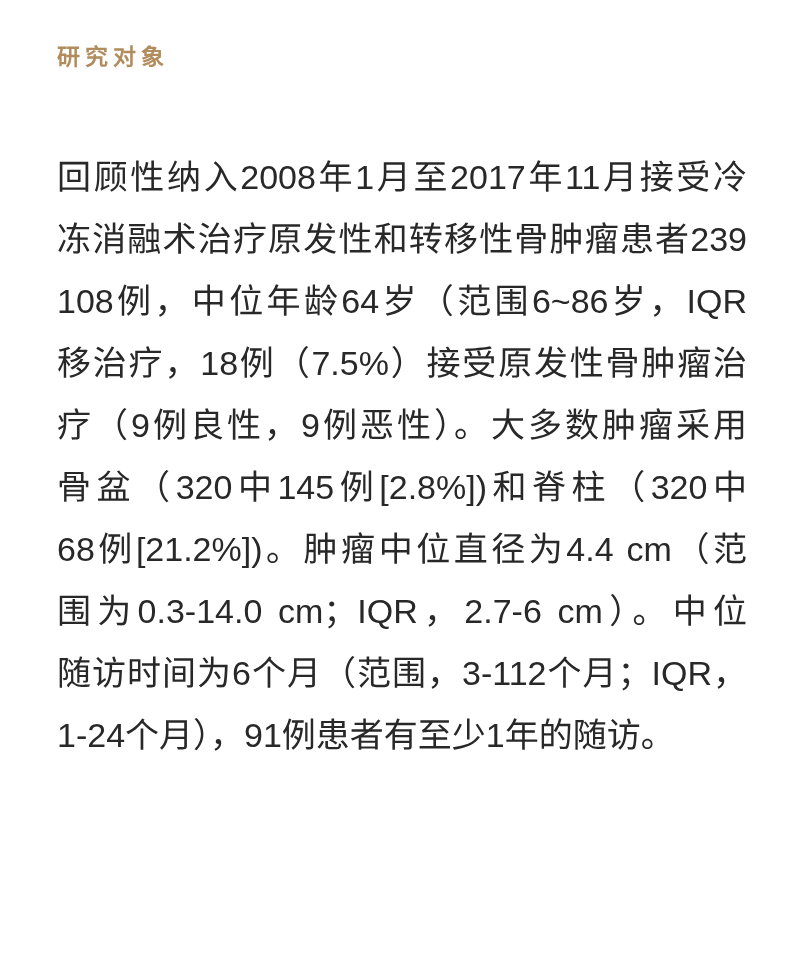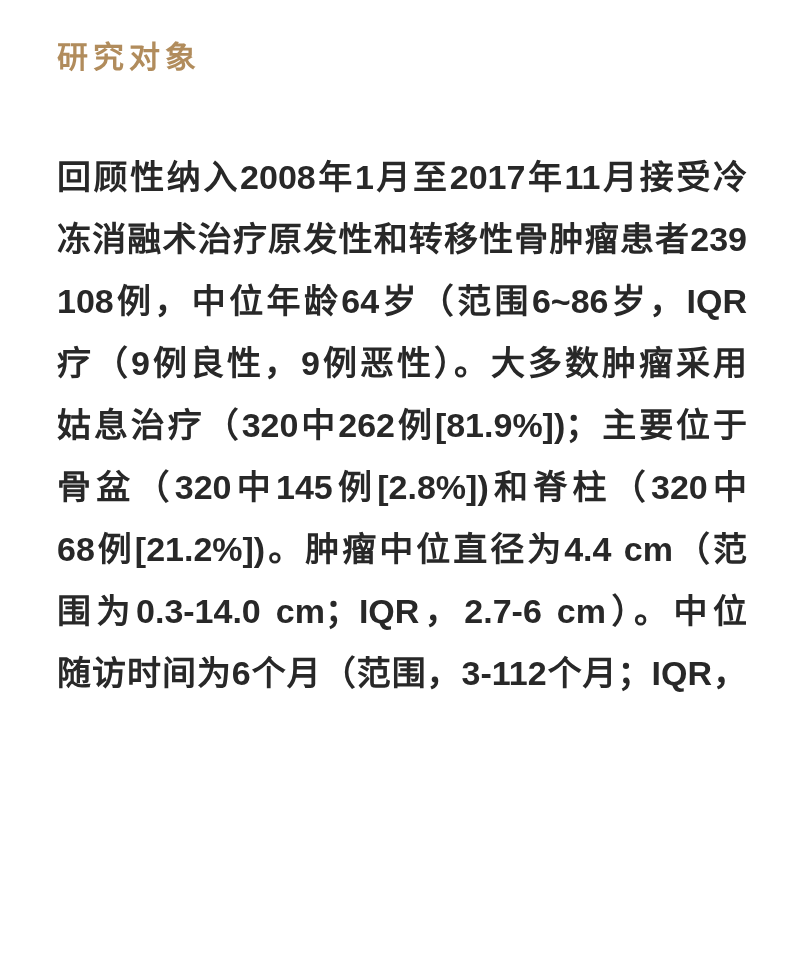--- a/index.html
+++ b/index.html
@@ -16,58 +16,59 @@
   .page {
     width: 800px;
     height: 976px;
     padding: 40px 55px 0 57px;
   }
 
   
   .section-title {
     font-family: "Liberation Serif", "DejaVu Serif", serif;
     font-weight: bold;
-    font-size: 31px;
+    font-size: 23px;
     line-height: 36px;
     letter-spacing: 5px;
     color: #b18c5c;
   }
 
   
   .paragraph {
     margin-top: 70px;
     width: 690px;
   }
   .para-line {
     width: 690px;
     height: 62px;
     line-height: 62px;
     font-size: 34px;
-    font-weight: 700;
+    font-weight: 400;
     color: #282828;
     text-align: justify;
     text-align-last: justify;
     overflow: hidden;
   }
   .para-line.last {
     text-align-last: left;
   }
 </style>
 </head>
 <body>
 
 <div class="page">
 
   <h1 class="section-title">研究对象</h1>
 
   <div class="paragraph">
     <div class="para-line">回顾性纳入2008年1月至2017年11月接受冷</div>
     <div class="para-line">冻消融术治疗原发性和转移性骨肿瘤患者239</div>
     <div class="para-line">108例，中位年龄64岁（范围6~86岁，IQR</div>
+    <div class="para-line">移治疗，18例（7.5%）接受原发性骨肿瘤治</div>
     <div class="para-line">疗（9例良性，9例恶性）。大多数肿瘤采用</div>
-    <div class="para-line">姑息治疗（320中262例[81.9%])；主要位于</div>
     <div class="para-line">骨盆（320中145例[2.8%])和脊柱（320中</div>
     <div class="para-line">68例[21.2%])。肿瘤中位直径为4.4 cm（范</div>
     <div class="para-line">围为0.3-14.0 cm；IQR，2.7-6 cm）。中位</div>
     <div class="para-line">随访时间为6个月（范围，3-112个月；IQR，</div>
+    <div class="para-line last">1-24个月），91例患者有至少1年的随访。</div>
   </div>
 
 </div>
 
 </body></html>

